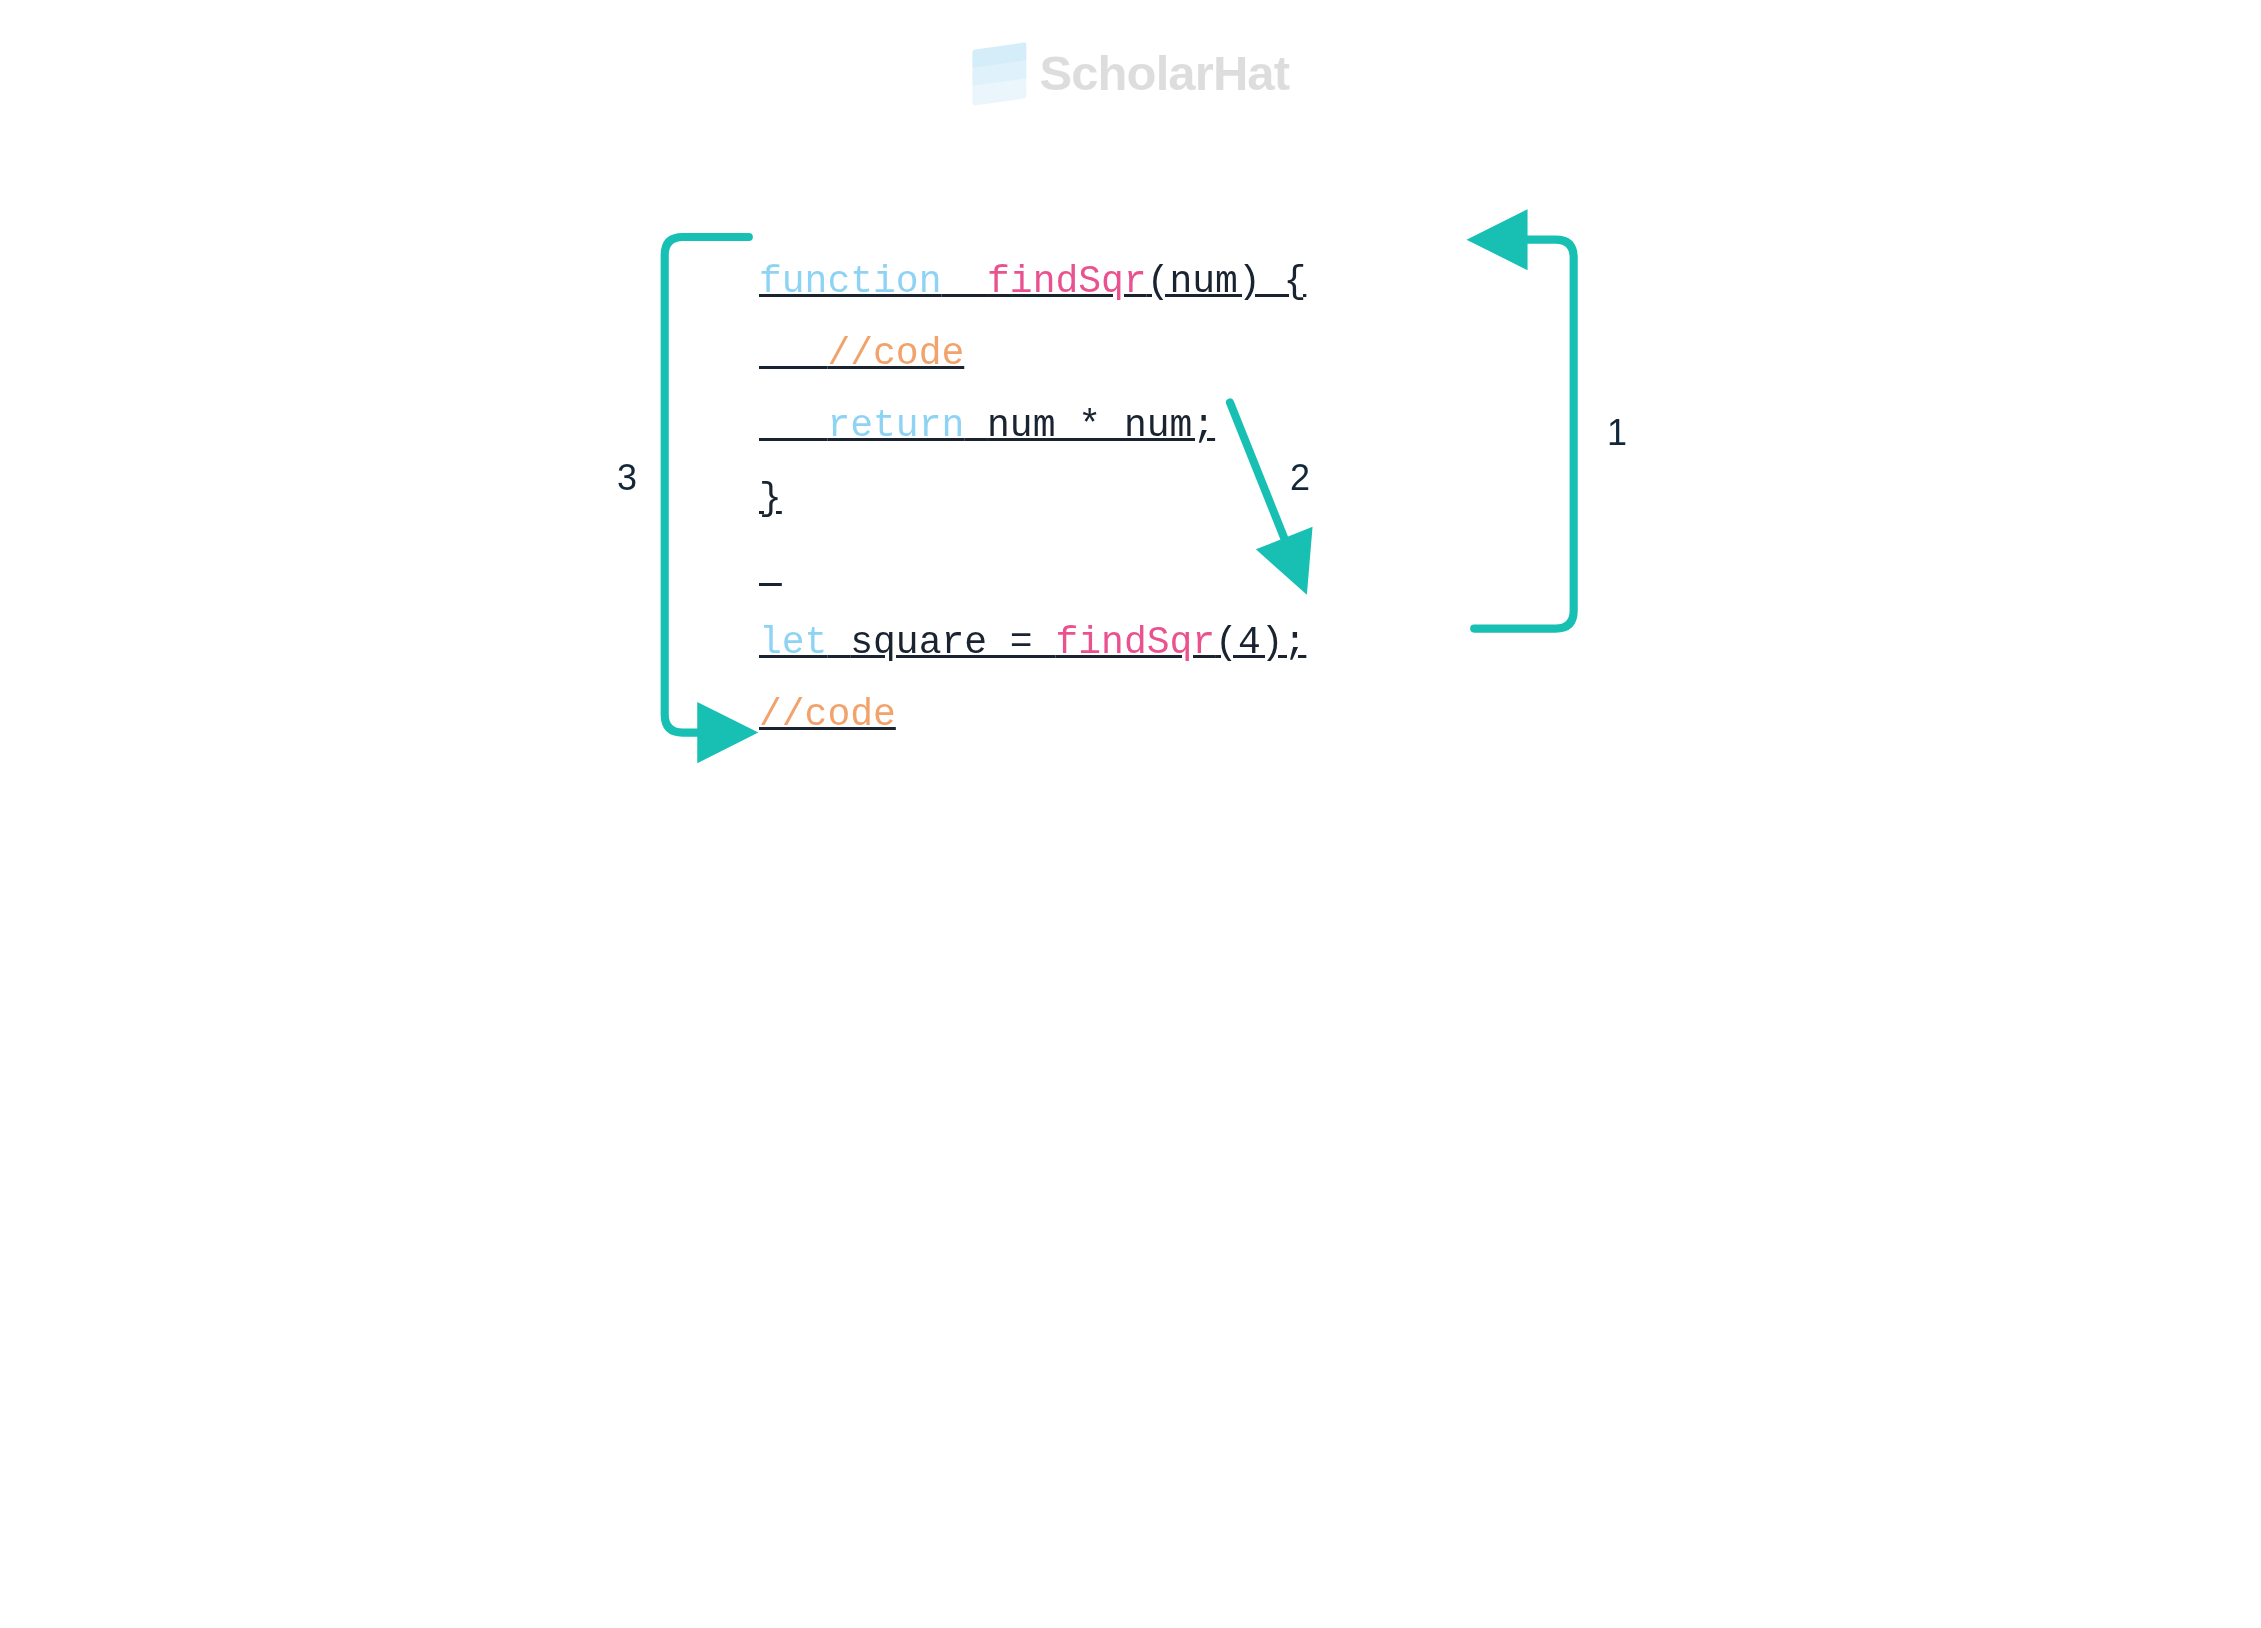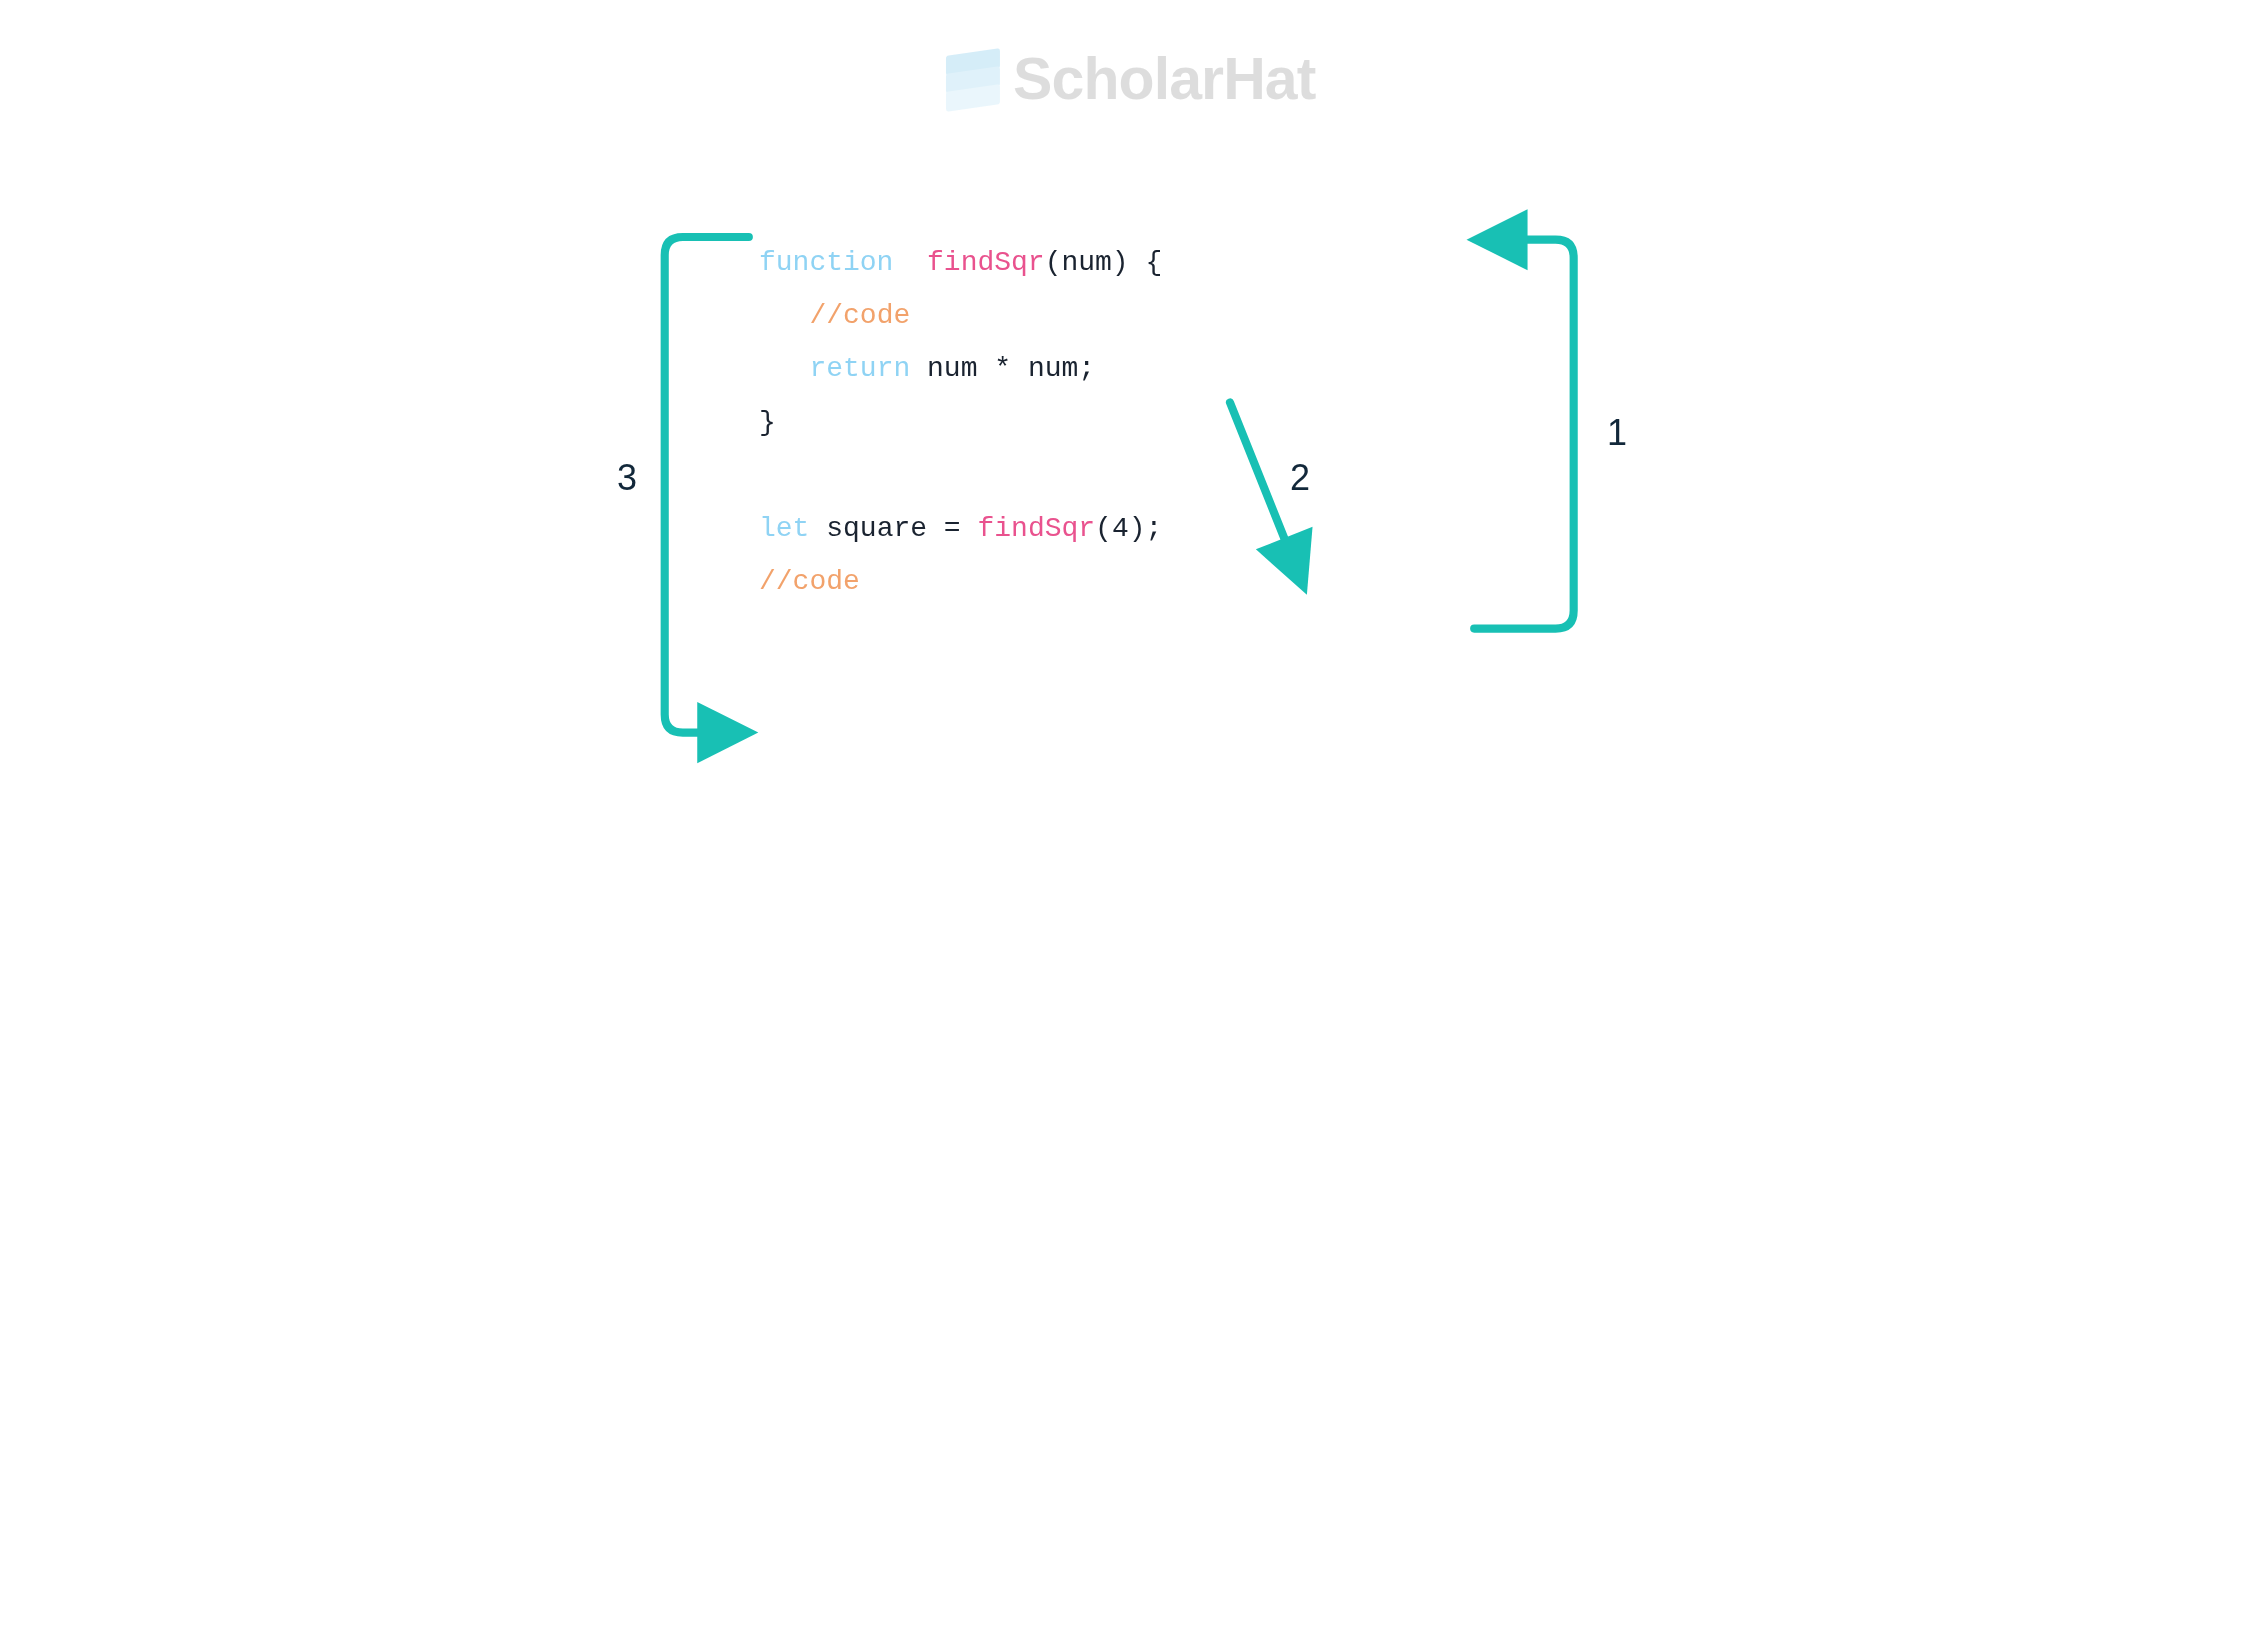--- a/index.html
+++ b/index.html
@@ -3,22 +3,22 @@
 <meta charset="utf-8">
 <style>
   html,body{margin:0;padding:0;width:100%;height:100%;background:#fff;font-family:Arial,Helvetica,sans-serif;}
   .canvas{position:relative;width:1131px;height:814px;margin:0 auto;}
   .watermark{position:absolute;top:45px;left:50%;transform:translateX(-50%);display:flex;align-items:center;opacity:.18;}
   .watermark .logo{width:54px;height:54px;position:relative;margin-right:13.6px;}
   .watermark .logo .layer{position:absolute;width:54px;height:20px;background:#1e9edb;transform:skewY(-8deg);border-radius:2.7px;}
   .watermark .logo .l1{top:0;}
   .watermark .logo .l2{top:18px;background:#56b7e6;}
   .watermark .logo .l3{top:36px;background:#8fd1ef;}
-  .watermark .brand{font-size:59px;font-weight:700;color:#4b4b4b;letter-spacing:-0.9px;}
-  .code{position:absolute;top:208px;left:194px;font-family:"SFMono-Regular",Consolas,"Liberation Mono",Menlo,monospace;font-size:28px;line-height:1.9;color:#1a2330;}
+  .watermark .brand{font-size:49px;font-weight:700;color:#4b4b4b;letter-spacing:-0.9px;}
+  .code{position:absolute;top:208px;left:194px;font-family:"SFMono-Regular",Consolas,"Liberation Mono",Menlo,monospace;font-size:38px;line-height:1.9;color:#1a2330;text-decoration:underline;}
   .kw{color:#8fd3f4;}
   .fn{color:#e9528e;}
   .cm{color:#f2a26b;}
   svg.flows{position:absolute;top:0;left:0;width:1131px;height:814px;pointer-events:none;}
   .step-label{position:absolute;font-family:Arial,Helvetica,sans-serif;font-size:36px;color:#12283a;}
 </style>
 </head>
 <body>
 
 <div class="canvas">

